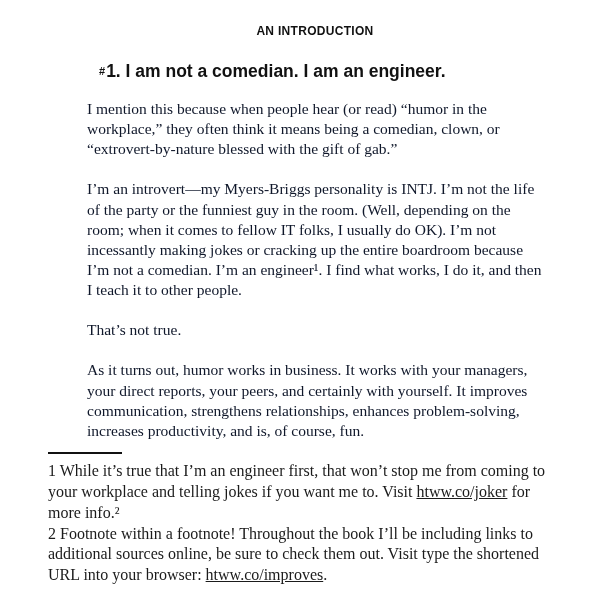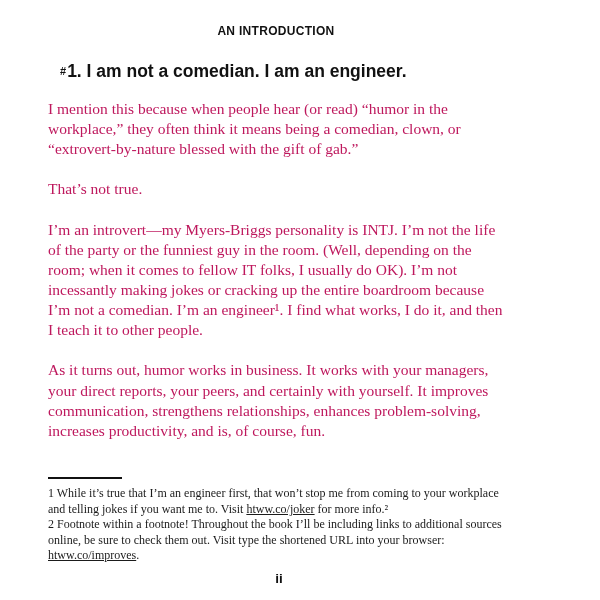--- a/index.html
+++ b/index.html
@@ -3,20 +3,21 @@
 <meta charset="utf-8">
 <style>
   html, body { margin: 0; padding: 0; background: #ffffff; }
   .page {
     position: relative;
     width: 552px;
     height: 600px;
     background: #ffffff;
     color: #161616;
     overflow: hidden;
+    padding-left: 39px;
   }
   .chapter-header {
     padding-top: 24px;
     text-align: center;
     font-family: "Liberation Sans", sans-serif;
     font-weight: bold;
     font-size: 12px;
     letter-spacing: 0.3px;
     color: #111;
   }
@@ -31,39 +32,39 @@
     font-size: 11px;
     position: relative;
     top: -2px;
     margin-right: 1px;
   }
   .body-text {
     margin: 17px 46px 0 48px;
     font-family: "Liberation Serif", serif;
     font-size: 15.5px;
     line-height: 1.3;
-    color: #be185d;
+    color: #0f172a;
   }
   .body-text p { margin: 0 0 20px 0; }
   .footer-block {
     position: absolute;
     left: 48px;
     right: 42px;
     bottom: 14px;
   }
   .footnote-rule {
     width: 74px;
     height: 0;
     border-top: 2px solid #111;
     margin-bottom: 7px;
   }
   .footnote {
     margin: 0;
     font-family: "Liberation Serif", serif;
-    font-size: 12px;
+    font-size: 16px;
     line-height: 1.3;
     color: #1b1b1b;
   }
   .footnote-link {
     color: #1b1b1b;
     text-decoration: underline;
     cursor: pointer;
   }
   .page-number {
     margin-top: 7px;
@@ -78,28 +79,27 @@
 <body>
 
 <div class="page">
 
   <div class="chapter-header">AN INTRODUCTION</div>
 
   <h1 class="section-heading"><span class="heading-hash">#</span><span>1. I am not a comedian. I am an engineer.</span></h1>
 
   <div class="body-text">
     <p>I mention this because when people hear (or read) “humor in the workplace,” they often think it means being a comedian, clown, or “extrovert-by-nature blessed with the gift of gab.”</p>
+    <p>I’m an introvert—my Myers-Briggs personality is INTJ. I’m not the life of the party or the funniest guy in the room. (Well, depending on the room; when it comes to fellow IT folks, I usually do OK). I’m not incessantly making jokes or cracking up the entire boardroom because I’m not a comedian. I’m an engineer¹. I find what works, I do it, and then I teach it to other people.</p>
     <p>That’s not true.</p>
-    <p>I’m an introvert—my Myers-Briggs personality is INTJ. I’m not the life of the party or the funniest guy in the room. (Well, depending on the room; when it comes to fellow IT folks, I usually do OK). I’m not incessantly making jokes or cracking up the entire boardroom because I’m not a comedian. I’m an engineer¹. I find what works, I do it, and then I teach it to other people.</p>
     <p>As it turns out, humor works in business. It works with your managers, your direct reports, your peers, and certainly with yourself. It improves communication, strengthens relationships, enhances problem-solving, increases productivity, and is, of course, fun.</p>
   </div>
 
   <div class="footer-block">
     <div class="footnote-rule"></div>
 
     <p class="footnote"><span>1</span><span> While it’s true that I’m an engineer first, that won’t stop me from coming to your workplace and telling jokes if you want me to. Visit </span><a class="footnote-link">htww.co/joker</a><span> for more info.²</span></p>
 
     <p class="footnote"><span>2</span><span> Footnote within a footnote! Throughout the book I’ll be including links to additional sources online, be sure to check them out. Visit type the shortened URL into your browser: </span><a class="footnote-link">htww.co/improves</a><span>.</span></p>
 
-    <div class="page-number">ii</div>
   </div>
 
 </div>
 
 </body></html>

